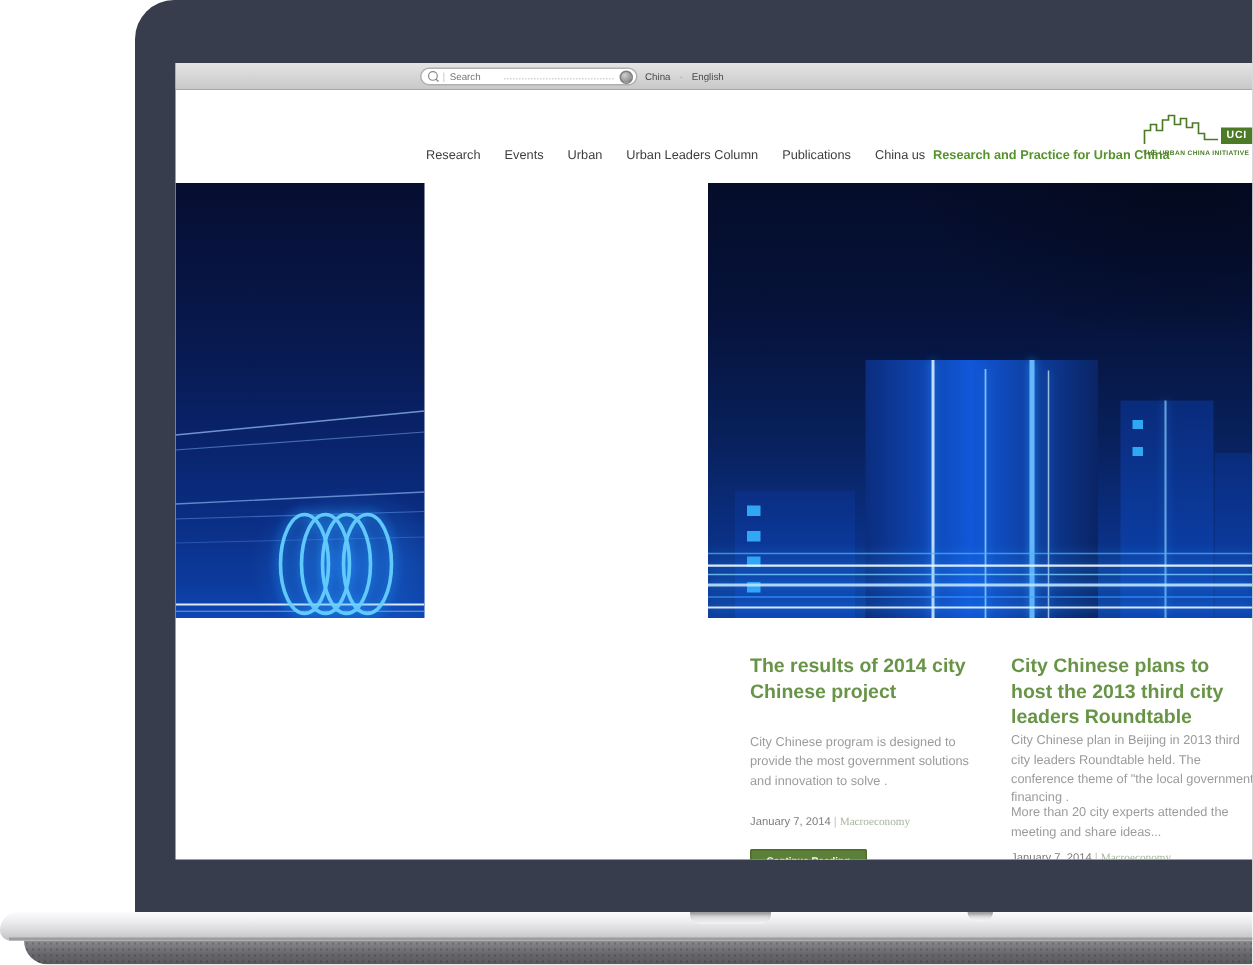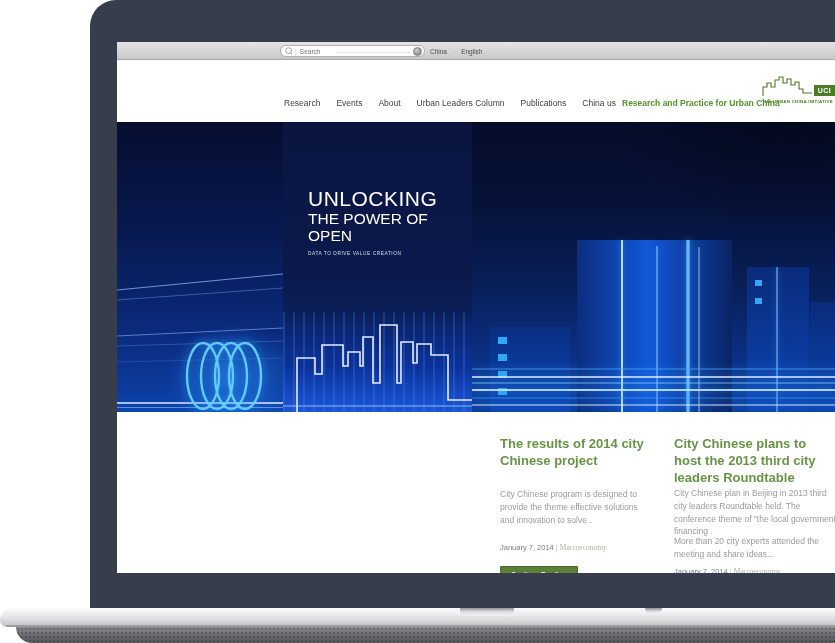--- a/index.html
+++ b/index.html
@@ -105,21 +105,21 @@
       <div class="lang">
         <span class="l">China</span>
         <span class="sep">·</span>
         <span class="l">English</span>
       </div>
     </div>
 
     <div class="nav">
       <span>Research</span>
       <span>Events</span>
-      <span>About</span>
+      <span>Urban</span>
       <span>Urban Leaders Column</span>
       <span>Publications</span>
       <span>China us</span>
     </div>
     <div class="tagline">Research and Practice for Urban China</div>
     <div class="logo">
       <svg width="54" height="22" viewBox="0 0 54 22" style="position:absolute;left:0;top:0;">
         <path d="M1 21 L1 12 L5 12 L5 8 L9 8 L9 12 L13 12 L13 5 L17 5 L17 2 L21 2 L21 8 L25 8 L25 4 L29 4 L29 10 L33 10 L33 7 L37 7 L37 14 L41 14 L41 18 L50 18" fill="none" stroke="#4c7a26" stroke-width="1.1"></path>
       </svg>
       <div class="uci">UCI</div>
@@ -139,32 +139,20 @@
           <path d="M0 285.5 H166" stroke="#bcd9ff" stroke-width=".8" opacity=".6" fill="none"></path>
           <g fill="none" stroke="#66d0ff" stroke-width="2.4" opacity=".95" style="filter:drop-shadow(0 0 4px rgba(40,160,255,.9));">
             <ellipse cx="86" cy="254" rx="16" ry="33"></ellipse>
             <ellipse cx="100" cy="254" rx="16" ry="33"></ellipse>
             <ellipse cx="114" cy="254" rx="16" ry="33"></ellipse>
             <ellipse cx="128" cy="254" rx="16" ry="33"></ellipse>
           </g>
         </svg>
       </div>
 
-      <div class="hseg hcenter">
-        <div class="ccity"></div>
-        <svg class="art" width="189" height="290" viewBox="0 0 189 290">
-          <path d="M14 290 L14 236 L32 236 L32 252 L39 252 L39 223 L60 223 L60 244 L65 244 L65 230 L77 230 L77 244 L80 244 L80 215 L90 215 L90 261 L97 261 L97 203 L114 203 L114 261 L118 261 L118 220 L130 220 L130 241 L134 241 L134 222 L148 222 L148 233 L165 233 L165 278 L189 278" fill="none" stroke="#f2f6ff" stroke-width="1.6" opacity=".95"></path>
-          <path d="M0 284 H189" stroke="#bfe0ff" stroke-width="1" opacity=".7" fill="none"></path>
-        </svg>
-        <div class="hero-text">
-          <div class="ht1">UNLOCKING</div>
-          <div class="ht2">THE POWER OF OPEN</div>
-          <div class="ht3">DATA TO DRIVE VALUE CREATION</div>
-        </div>
-      </div>
 
       <div class="hseg hright">
         <svg class="art" width="363" height="290" viewBox="0 0 363 290">
           <defs>
             <linearGradient id="bg1" x1="0" y1="0" x2="0" y2="1">
               <stop offset="0" stop-color="#0a2f86"></stop>
                 <stop offset="1" stop-color="#0d47b8"></stop>
             </linearGradient>
             <linearGradient id="bg2" x1="0" y1="0" x2="1" y2="0">
               <stop offset="0" stop-color="#0b2d7e"></stop>
@@ -199,21 +187,21 @@
             <line x1="0" y1="276" x2="363" y2="276" stroke="#3da0ff" stroke-width="1" opacity=".7"></line>
             <line x1="0" y1="283" x2="363" y2="283" stroke="#eaf7ff" stroke-width="1.2" opacity=".9"></line>
           </g>
         </svg>
       </div>
     </div>
 
 
     <div class="article a1">
       <div class="atitle">The results of 2014 city Chinese project</div>
-      <div class="abody">City Chinese program is designed to provide the theme effective solutions
+      <div class="abody">City Chinese program is designed to provide the most government solutions
 and innovation to solve .</div>
       <div class="ameta">
         <span>January 7, 2014</span><span class="sep">|</span><span class="cat">Macroeconomy</span>
       </div>
     </div>
 
     <div class="article a2">
       <div class="atitle">City Chinese plans to host the 2013 third city leaders Roundtable</div>
       <div class="abody b1">City Chinese plan in Beijing in 2013 third city leaders Roundtable held. The conference theme of "the local government financing .</div>
       <div class="abody b2">More than 20 city experts attended the meeting and share ideas...</div>

